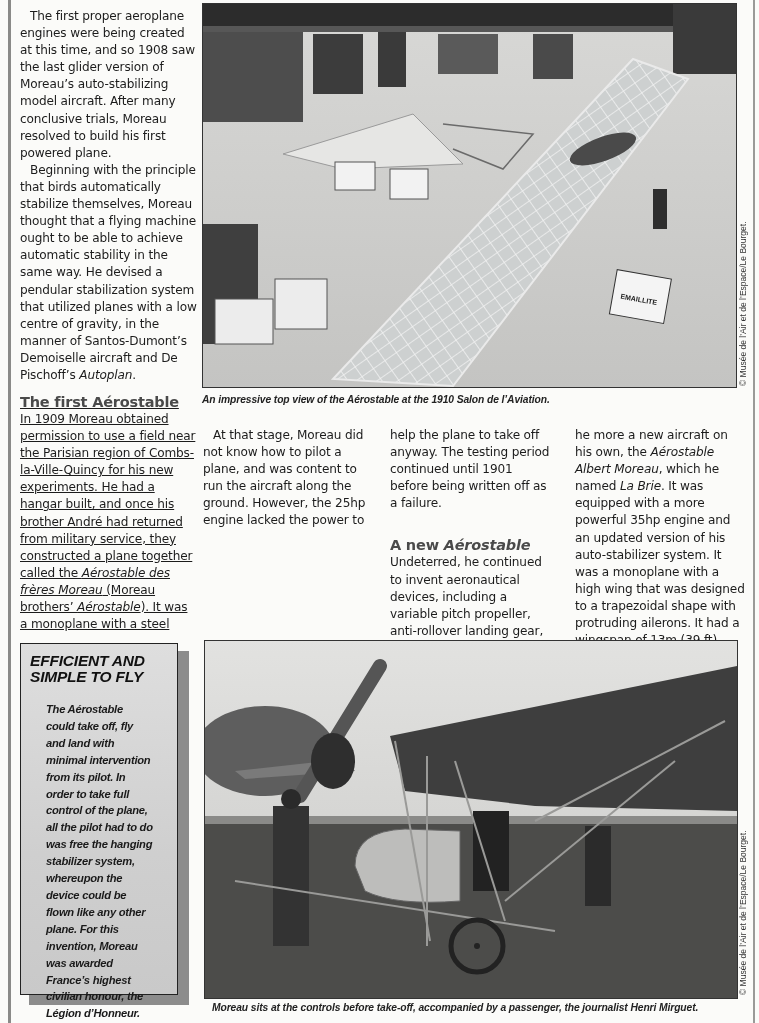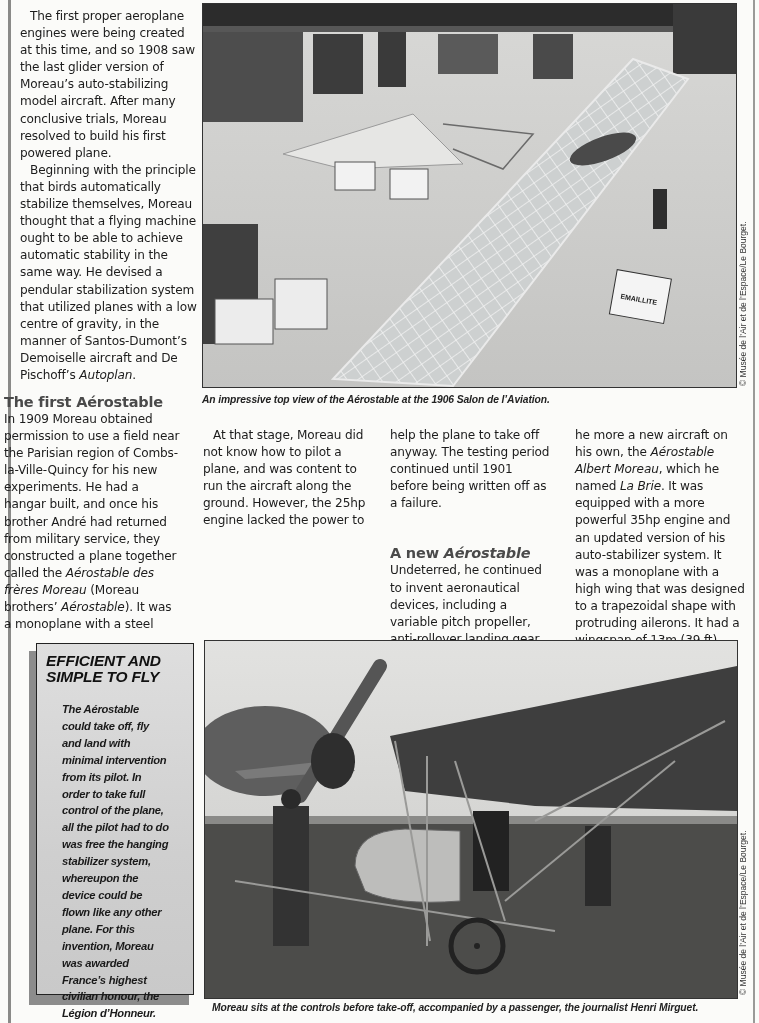--- a/index.html
+++ b/index.html
@@ -24,21 +24,21 @@
     position:absolute; font-size:8.5px; color:#333; white-space:nowrap;
     transform-origin:left top; transform:rotate(-90deg);
     font-family:"Liberation Sans", sans-serif;
   }
   .caption {
     position:absolute; font-size:10.3px; font-weight:bold; font-style:italic; color:#222;
     font-family:"Liberation Sans", sans-serif; letter-spacing:-0.1px; white-space:nowrap;
   }
   .sidebar-shadow { position:absolute; left:29px; top:651px; width:160px; height:354px; background:#8c8c8c; }
   .sidebar {
-    position:absolute; left:36px; top:643px; width:158px; height:352px;
+    position:absolute; left:20px; top:643px; width:158px; height:352px;
     background:linear-gradient(180deg,#dedede 0%,#cfcfcf 60%,#c9c9c9 100%);
     border:1.5px solid #222; box-sizing:border-box; padding:9px 8px 0 9px;
   }
   .sidebar h3 {
     margin:0 0 2px 0; font-family:"Liberation Sans", sans-serif; font-size:15.5px; line-height:16px;
     font-weight:bold; font-style:italic; color:#111; letter-spacing:-0.2px;
   }
   .sidebar p {
     margin:16px; font-family:"Liberation Sans", sans-serif; font-size:11.2px; line-height:16.9px;
     font-weight:bold; font-style:italic; color:#1a1a1a; letter-spacing:-0.25px;
@@ -48,32 +48,32 @@
 <body>
 
 <div class="rule-left"></div>
 <div class="rule-right"></div>
 
 <div class="col body-text" style="left:20px; top:8px; width:178px;">
   <p class="indent">The first proper aeroplane engines were being created at this time, and so 1908 saw the last glider version of Moreau’s auto-stabilizing model aircraft. After many conclusive trials, Moreau resolved to build his first powered plane.</p>
   <p class="indent"><span>Beginning with the principle that birds automatically stabilize themselves, Moreau thought that a flying machine ought to be able to achieve automatic stability in the same way. He devised a pendular stabilization system that utilized planes with a low centre of gravity, in the manner of Santos-Dumont’s Demoiselle aircraft and De Pischoff’s </span><em>Autoplan</em><span>.</span></p>
 </div>
 
-<div class="col body-text" style="left:4px; top:393px; width:178px;">
+<div class="col body-text" style="left:20px; top:393px; width:178px;text-decoration:underline;">
   <h2 class="sub">The first Aérostable</h2>
   <p><span>In 1909 Moreau obtained permission to use a field near the Parisian region of Combs-la-Ville-Quincy for his new experiments. He had a hangar built, and once his brother André had returned from military service, they constructed a plane together called the </span><em>Aérostable des frères Moreau</em><span> (Moreau brothers’ </span><em>Aérostable</em><span>). It was a monoplane with a steel</span></p>
 </div>
 
 <div class="col body-text" style="left:203px; top:427px; width:175px;">
   <p class="indent">At that stage, Moreau did not know how to pilot a plane, and was content to run the aircraft along the ground. However, the 25hp engine lacked the power to</p>
 </div>
 
 <div class="col body-text" style="left:390px; top:427px; width:160px;">
   <p>help the plane to take off anyway. The testing period continued until 1901 before being written off as a failure.</p>
-  <h2 class="sub" style="margin-top:32px;"><span>A new </span><em>Aérostable</em></h2>
+  <h2 class="sub" style="margin-top:24px;"><span>A new </span><em>Aérostable</em></h2>
   <p>Undeterred, he continued to invent aeronautical devices, including a variable pitch propeller, anti-rollover landing gear, and a retractable undercarriage. Then in 1911,</p>
 </div>
 
 <div class="col body-text" style="left:575px; top:427px; width:172px;">
   <p><span>he more a new aircraft on his own, the </span><em>Aérostable Albert Moreau</em><span>, which he named </span><em>La Brie</em><span>. It was equipped with a more powerful 35hp engine and an updated version of his auto-stabilizer system. It was a monoplane with a high wing that was designed to a trapezoidal shape with protruding ailerons. It had a wingspan of 13m (39 ft).</span></p>
 </div>
 
 <div class="photo" style="left:202px; top:3px; width:533px; height:383px;" title="Top view of the Aérostable exhibited at the 1912 Salon de l’Aviation">
   <svg viewBox="0 0 533 383" preserveAspectRatio="none">
     <defs>
@@ -107,21 +107,21 @@
     <rect x="132" y="158" width="40" height="28" fill="#f2f2f2" stroke="#555"></rect>
     <rect x="187" y="165" width="38" height="30" fill="#f2f2f2" stroke="#555"></rect>
     <rect x="12" y="295" width="58" height="45" fill="#ececec" stroke="#555"></rect>
     <rect x="72" y="275" width="52" height="50" fill="#ececec" stroke="#555"></rect>
 
     <rect x="410" y="270" width="55" height="45" fill="#f4f4f4" stroke="#333" transform="rotate(10 437 292)"></rect>
     <text x="418" y="298" font-size="7" font-weight="bold" fill="#222" font-family="Liberation Sans, sans-serif" transform="rotate(10 437 292)">EMAILLITE</text>
   </svg>
 </div>
 <div class="credit" style="left:738px; top:386px;">© Musée de l’Air et de l’Espace/Le Bourget.</div>
-<div class="caption" style="left:202px; top:394px;">An impressive top view of the Aérostable at the 1906 Salon de l’Aviation.</div>
+<div class="caption" style="left:202px; top:394px;">An impressive top view of the Aérostable at the 1910 Salon de l’Aviation.</div>
 
 <div class="sidebar-shadow"></div>
 <div class="sidebar">
   <h3><span>EFFICIENT AND</span><br><span>SIMPLE TO FLY</span></h3>
   <p>The Aérostable could take off, fly and land with minimal intervention from its pilot. In order to take full control of the plane, all the pilot had to do was free the hanging stabilizer system, whereupon the device could be flown like any other plane. For this invention, Moreau was awarded France’s highest civilian honour, the Légion d’Honneur. Moreau also received an order to build three prototypes but, with the outbreak of war, he was unable to finish them.</p>
 </div>
 
 <div class="photo" style="left:204px; top:640px; width:532px; height:357px;" title="Moreau at the controls of the Aérostable with a passenger in a field">
   <svg viewBox="0 0 532 357" preserveAspectRatio="none">
     <defs>

